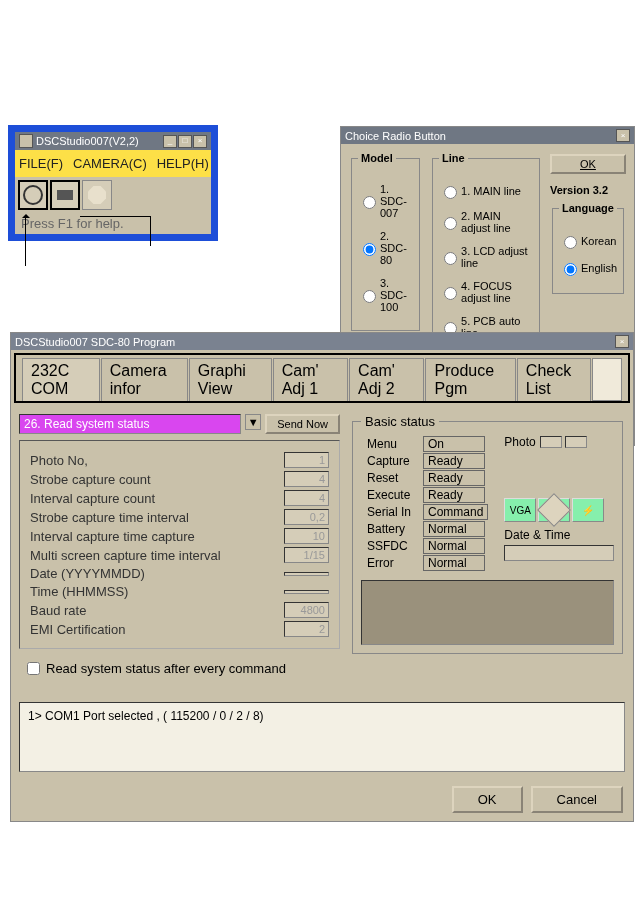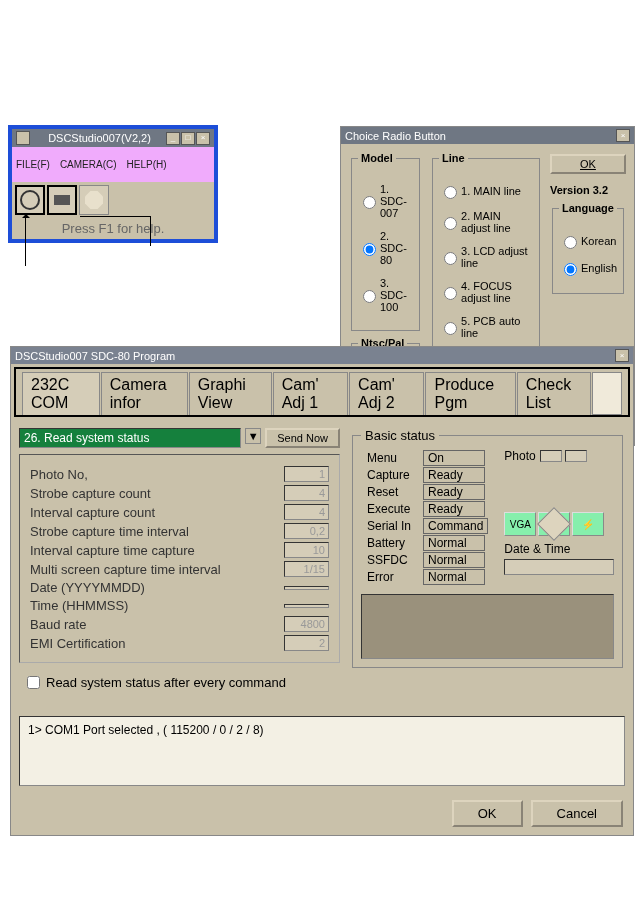--- a/index.html
+++ b/index.html
@@ -1,25 +1,25 @@
 <!DOCTYPE html>
 <html><head>
 <meta charset="utf-8">
 <style>
   * { box-sizing: border-box; font-family: Tahoma, Arial, sans-serif; }
   body { margin: 0; width: 642px; height: 924px; background: #fff; position: relative; font-size: 11px; }
   
   
-  .win1 { position: absolute; left: 8px; top: 125px; width: 210px; background: #c9c1aa; border: 4px solid #1d4ed8; text-align: center; }
+  .win1 { position: absolute; left: 8px; top: 125px; width: 210px; background: #c9c1aa; border: 7px solid #1d4ed8; }
   .titlebar { background: #6f7783; color: #fff; padding: 2px 4px; display: flex; align-items: center; font-size: 11px; }
   .titlebar .icon-box { width: 14px; height: 14px; background: #c9c1aa; border: 1px solid #555; margin-right: 3px; }
   .titlebar-text { flex: 1; }
   .winbtns { display: flex; gap: 1px; }
   .winbtn { width: 14px; height: 13px; background: #c9c1aa; border: 1px solid #555; display: flex; align-items: center; justify-content: center; font-size: 8px; line-height: 1; cursor: pointer; }
-  .menubar { display: flex; padding: 12px 4px; background: #f0abfc; font-size: 10px; color: #222; }
+  .menubar { display: flex; padding: 6px 4px; background: #fde047; font-size: 13px; color: #222; }
   .menuitem { margin-right: 10px; cursor: pointer; }
   .toolbar { display: flex; padding: 3px; gap: 2px; }
   .toolbtn { width: 30px; height: 30px; border: 1px solid #888; background: #d5cdb8; display: flex; align-items: center; justify-content: center; }
   .toolbtn.active { border: 2px solid #000; }
   .tool-sun { position: relative; }
   .tool-sun::before { content: ''; width: 16px; height: 16px; border: 2px solid #333; border-radius: 50%; display: block; }
   .tool-cam { position: relative; }
   .tool-cam::before { content: ''; width: 16px; height: 10px; background: #555; display: block; }
   .tool-oct { width: 18px; height: 18px; background: #e8e0cc; clip-path: polygon(30% 0, 70% 0, 100% 30%, 100% 70%, 70% 100%, 30% 100%, 0 70%, 0 30%); }
   .statusbar { padding: 3px 6px; color: #666; font-size: 13px; }
@@ -35,31 +35,31 @@
   .radio-group legend { font-size: 11px; font-weight: bold; padding: 0 3px; }
   .radio-row { display: flex; align-items: center; margin: 11px 0; font-size: 11px; cursor: pointer; }
   .radio-row input { margin-right: 4px; }
   .col-left { display: flex; flex-direction: column; gap: 6px; }
   .col-mid { }
   .col-right { display: flex; flex-direction: column; gap: 6px; padding-top: 2px; }
   .btn { background: #c9c1aa; border: 2px outset #ddd4be; padding: 2px 10px; cursor: pointer; font-size: 11px; min-width: 50px; text-align: center; }
   .ver-label { font-size: 11px; font-weight: bold; margin-top: 4px; }
 
   
-  .win3 { position: absolute; left: 10px; top: 346px; width: 624px; background: #c9c1aa; border: 1px solid #888; }
+  .win3 { position: absolute; left: 10px; top: 332px; width: 624px; background: #c9c1aa; border: 1px solid #888; }
   .tabs { display: flex; padding: 3px 6px 0; border: 2px solid #000; margin: 3px; }
   .tab { padding: 3px 8px; border: 1px solid #888; border-bottom: none; background: #c9c1aa; font-size: 16px; cursor: pointer; margin-right: 1px; }
   .tab.active { background: #d5cdb8; }
   .tab-spacer { flex: 1; }
   .tab-right { width: 40px; background: #f0eada; border: 1px solid #888; }
   
   .body3 { padding: 8px; display: flex; gap: 10px; }
   .left-pane { flex: 1; }
   .dropdown-row { display: flex; gap: 4px; margin-bottom: 6px; }
-  .dropdown { flex: 1; background: #15803d; color: #fff; border: 1px inset #888; padding: 2px 4px; display: flex; align-items: center; font-size: 12px; }
+  .dropdown { flex: 1; background: #d946ef; color: #fff; border: 1px inset #888; padding: 2px 4px; display: flex; align-items: center; font-size: 12px; }
   .dd-arrow { width: 16px; height: 16px; border: 1px solid #888; background: #c9c1aa; display: flex; align-items: center; justify-content: center; }
   
   .form-group { border: 1px inset #aaa; padding: 8px 10px; background: #c9c1aa; }
   .form-row { display: flex; align-items: center; margin: 3px 0; font-size: 13px; color: #333; }
   .form-row label { flex: 1; }
   .form-row .val { width: 45px; border: 1px inset #888; background: #d5cdb8; padding: 1px 3px; text-align: right; font-size: 11px; color: #999; }
   
   .chk-row { display: flex; align-items: center; margin: 10px 4px; font-size: 13px; }
   .chk-row input { margin-right: 6px; }
   

